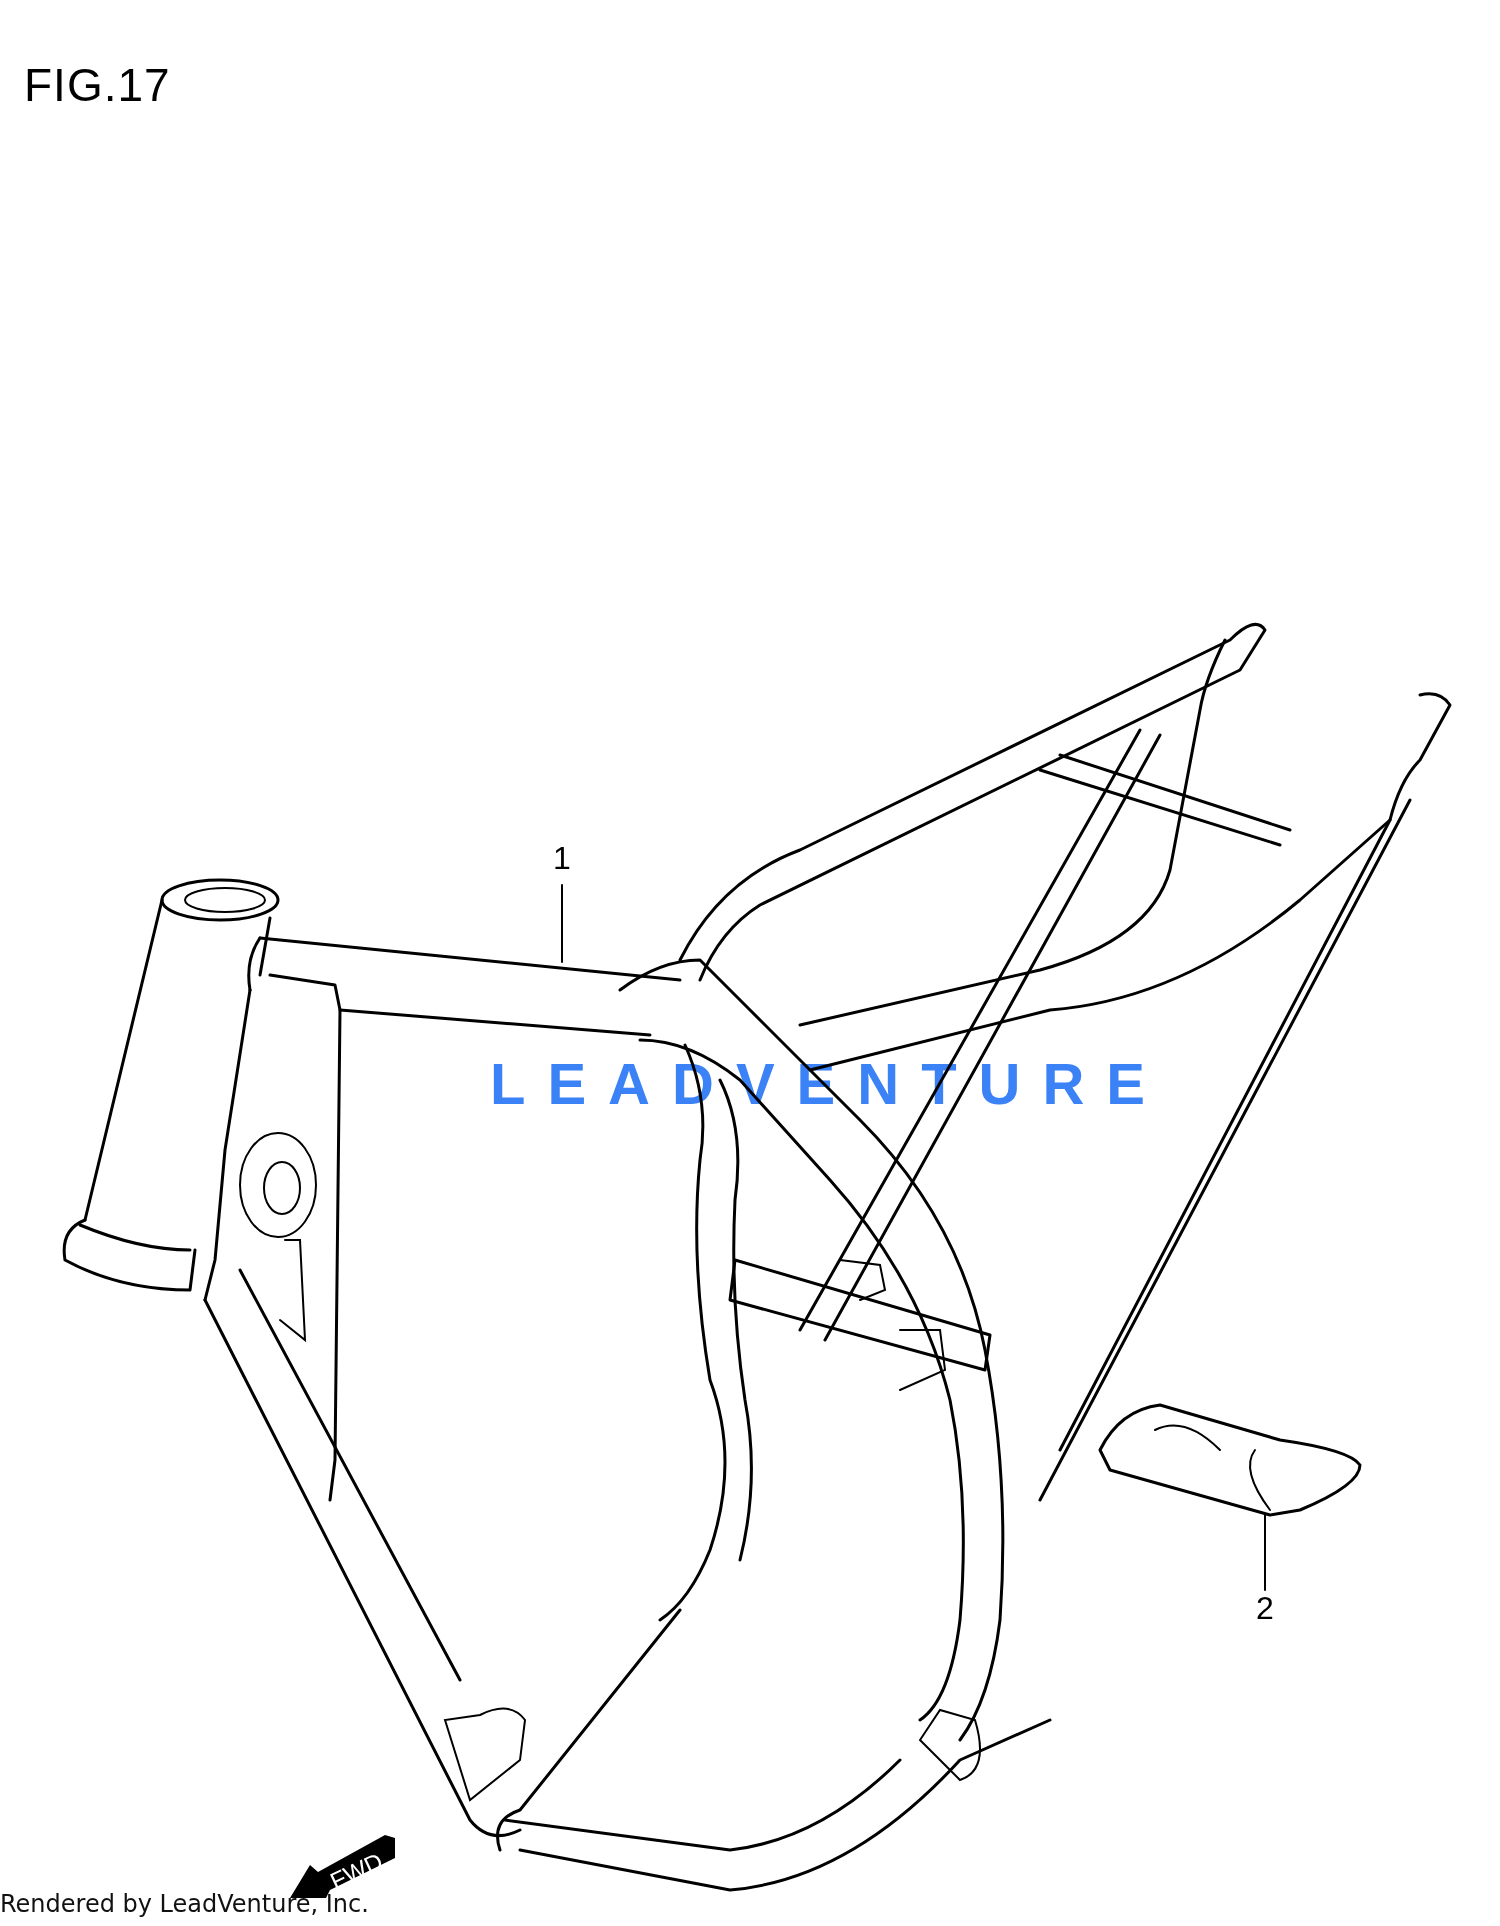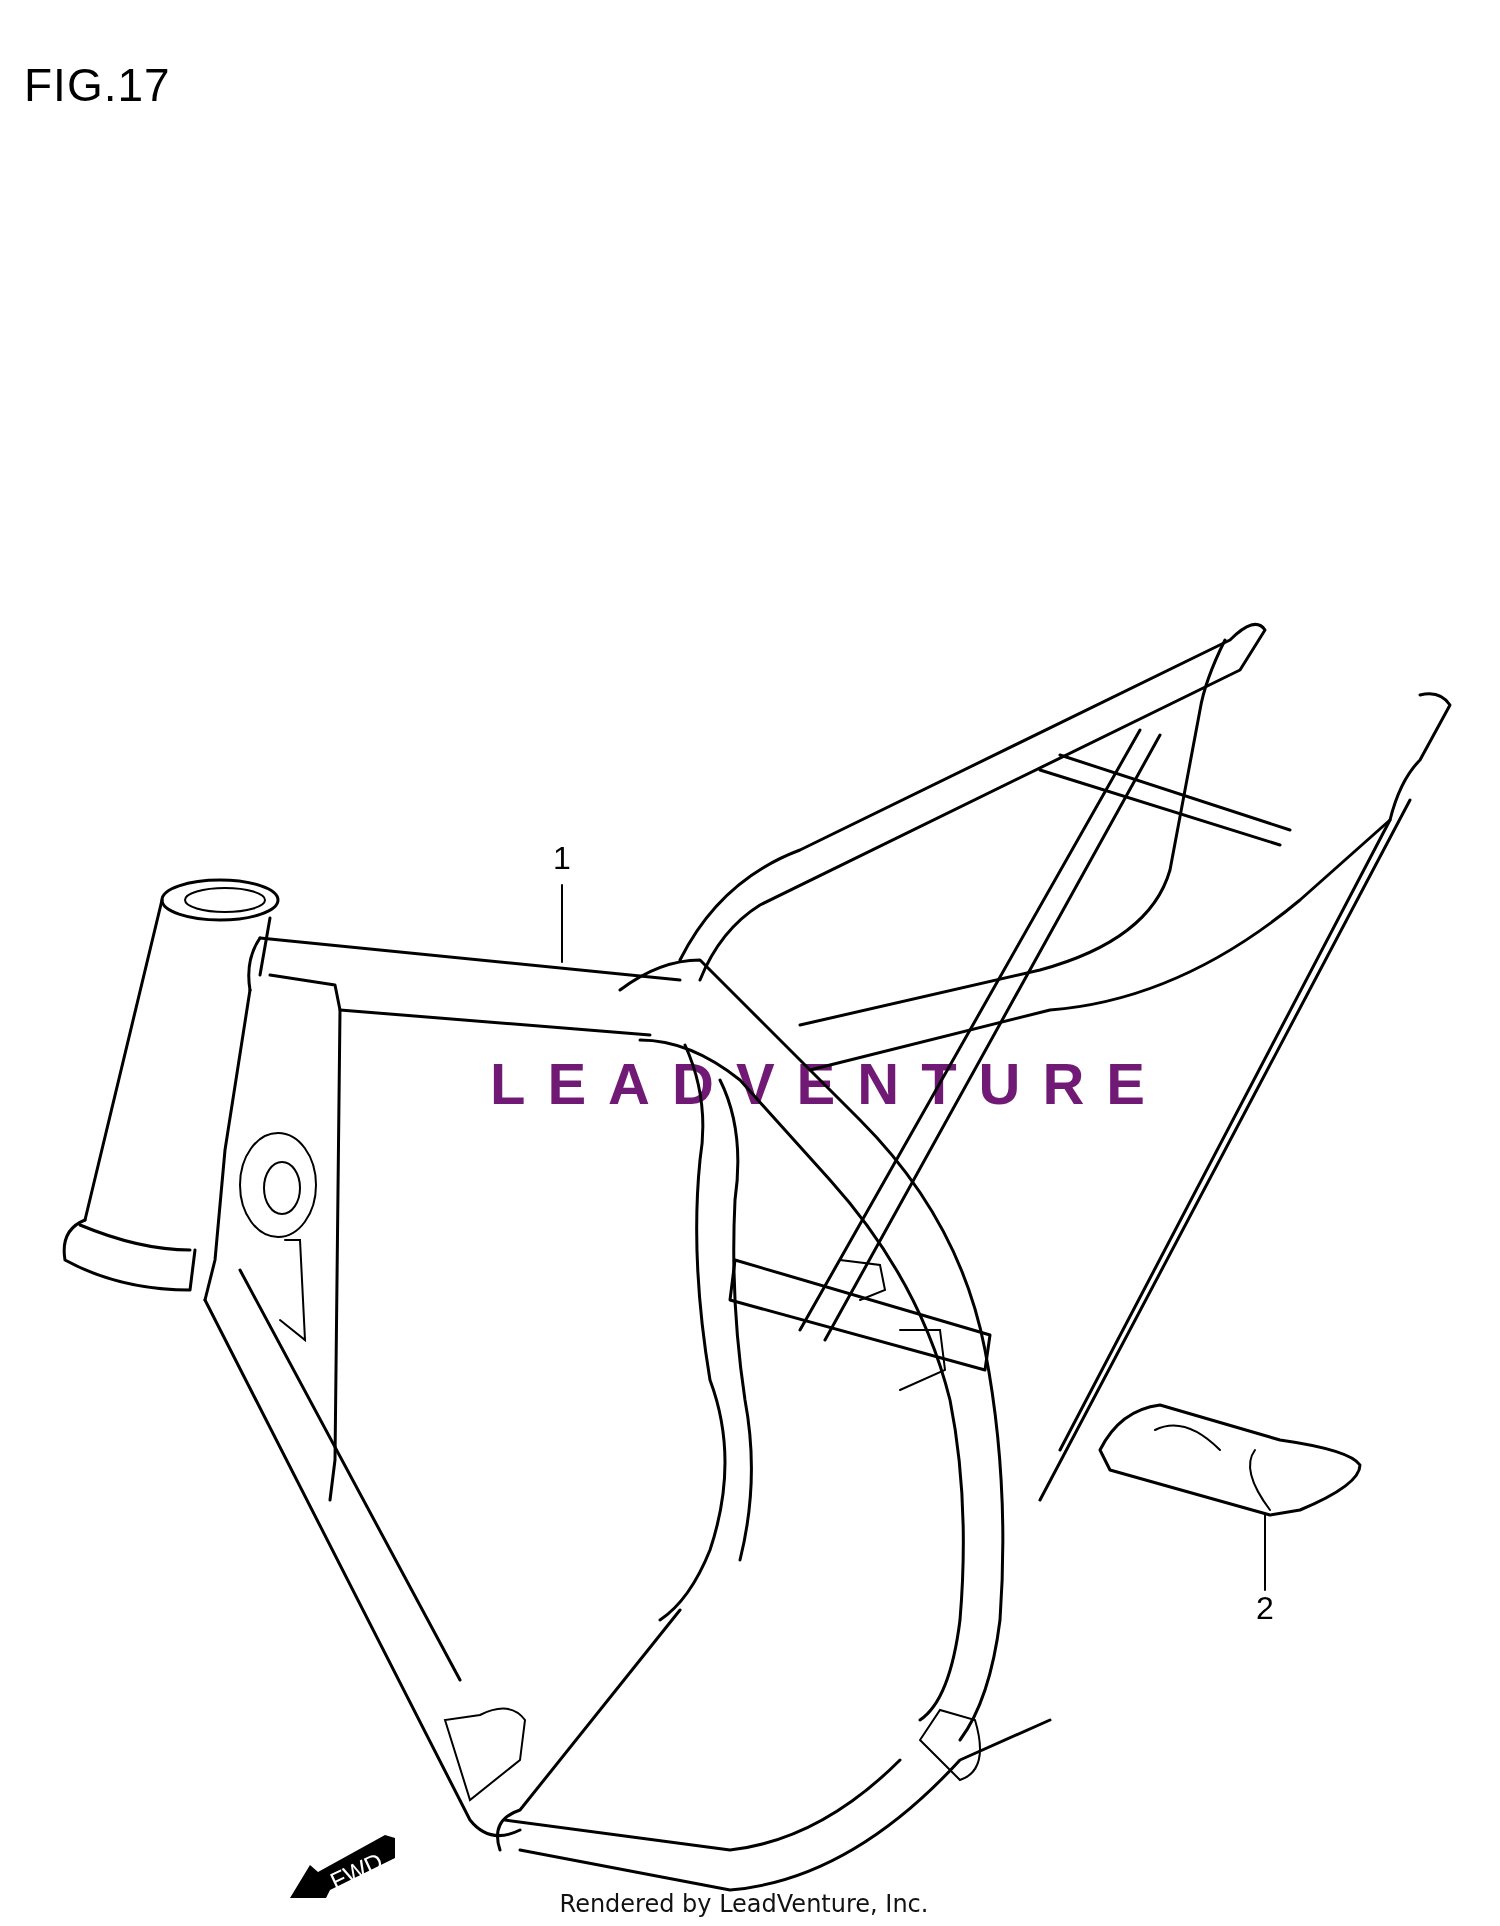--- a/index.html
+++ b/index.html
@@ -1,20 +1,20 @@
 <!DOCTYPE html>
 <html><head>
 <meta charset="utf-8">
 <style>
   html, body { margin:0; padding:0; background:#ffffff; }
   body { width:1500px; height:1926px; position:relative; overflow:hidden; font-family:"Liberation Sans", sans-serif; }
   .fig-title { position:absolute; left:24px; top:10px; font-size:46px; color:#000; font-family:"Liberation Sans", sans-serif; letter-spacing:1px;margin-top:48px; }
   .callout { position:absolute; font-size:32px; color:#000; font-family:"Liberation Sans", sans-serif; }
-  .footer { position:absolute; left:0; width:1488px; top:1890px; text-align:center; font-size:24px; color:#111; font-family:"DejaVu Sans", sans-serif; }
-  .watermark { position:absolute; left:490px; top:1050px; font-size:58px; letter-spacing:22px; color:#701a75; font-family:"Liberation Sans", sans-serif; font-weight:bold; }
+  .footer { position:absolute; left:0; width:1488px; top:1890px; text-align:left; font-size:24px; color:#111; font-family:"DejaVu Sans", sans-serif; }
+  .watermark { position:absolute; left:490px; top:1050px; font-size:58px; letter-spacing:22px; color:#3b82f6; font-family:"Liberation Sans", sans-serif; font-weight:bold; }
   svg.drawing { position:absolute; left:0; top:0; }
   .ln { fill:none; stroke:#000; stroke-width:3; stroke-linecap:round; stroke-linejoin:round; }
   .thin { fill:none; stroke:#000; stroke-width:2; stroke-linecap:round; }
   .fwd { position:absolute; left:290px; top:1830px; }
 </style>
 </head>
 <body>
 
 <div class="fig-title">FIG.17</div>
 

